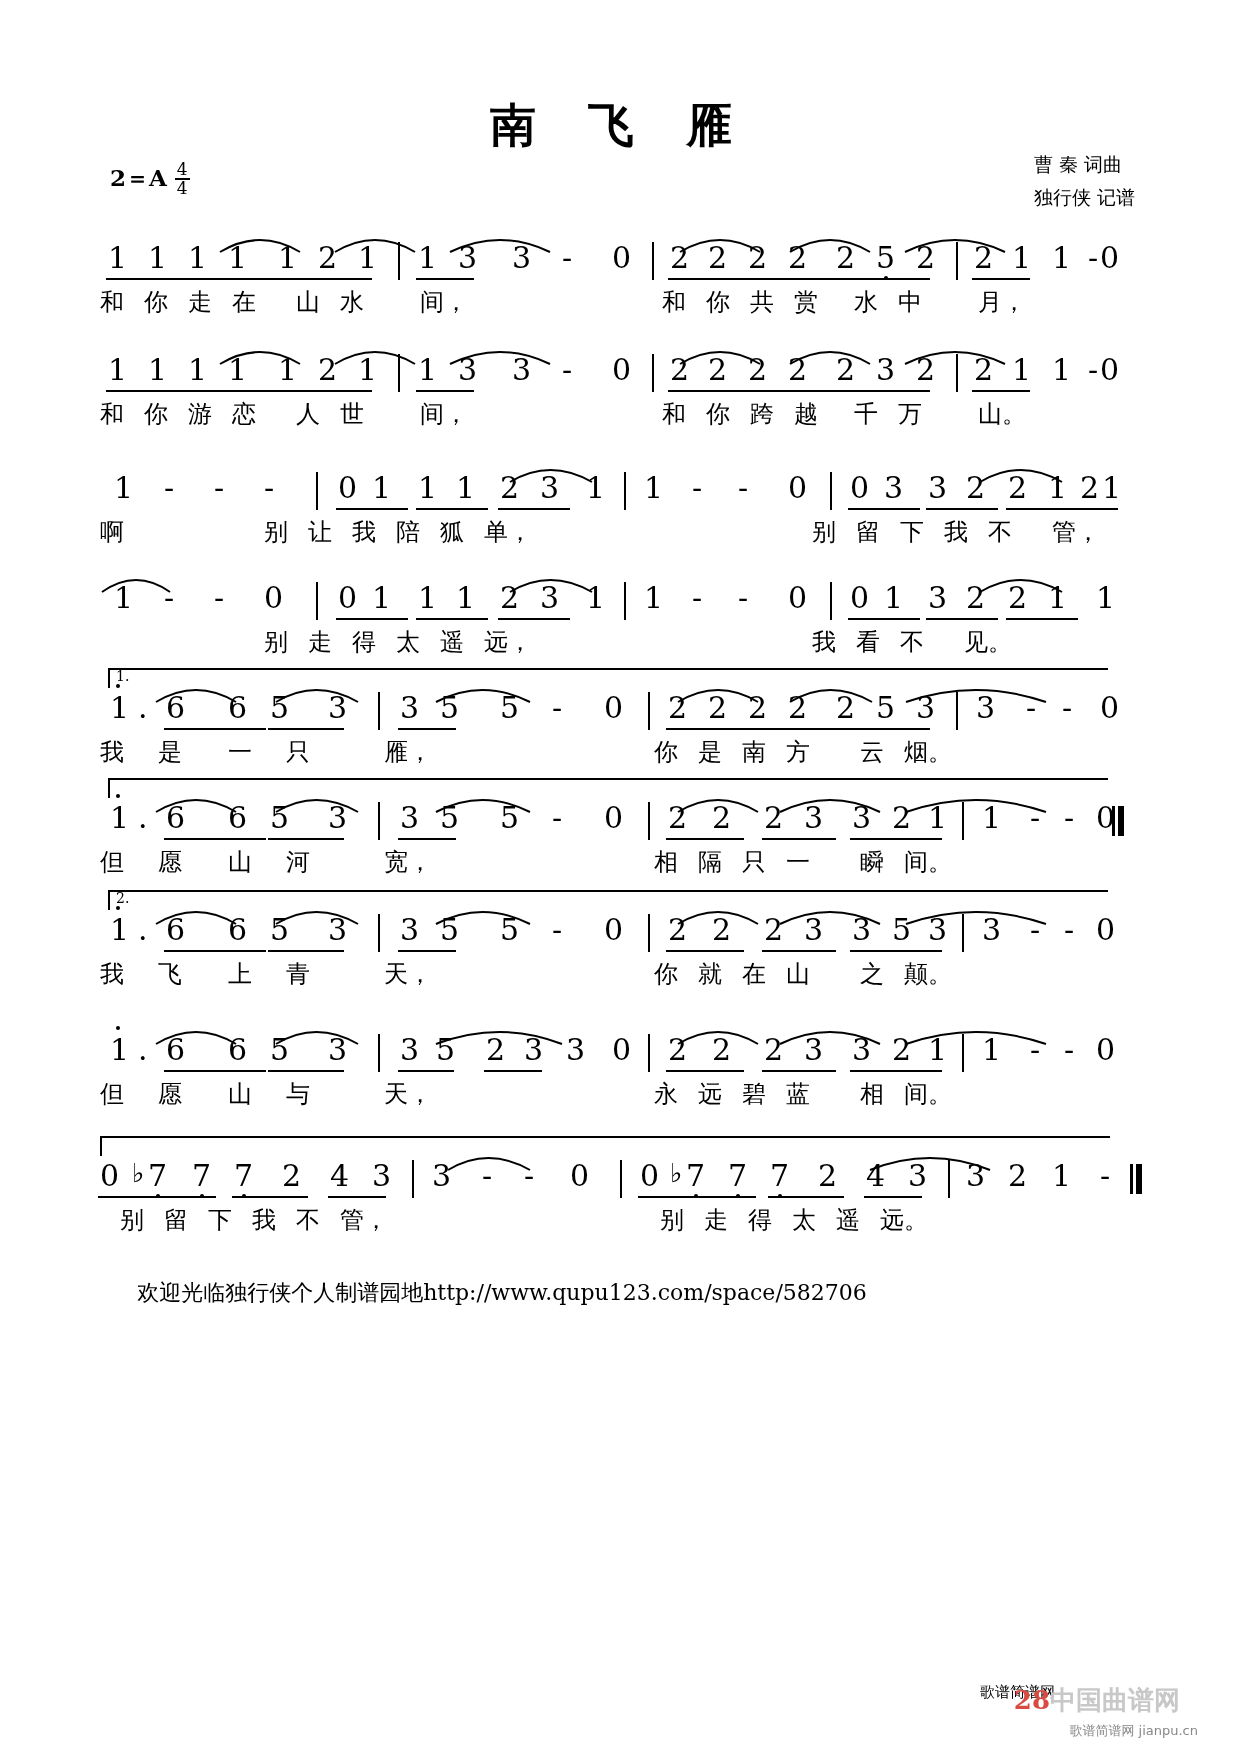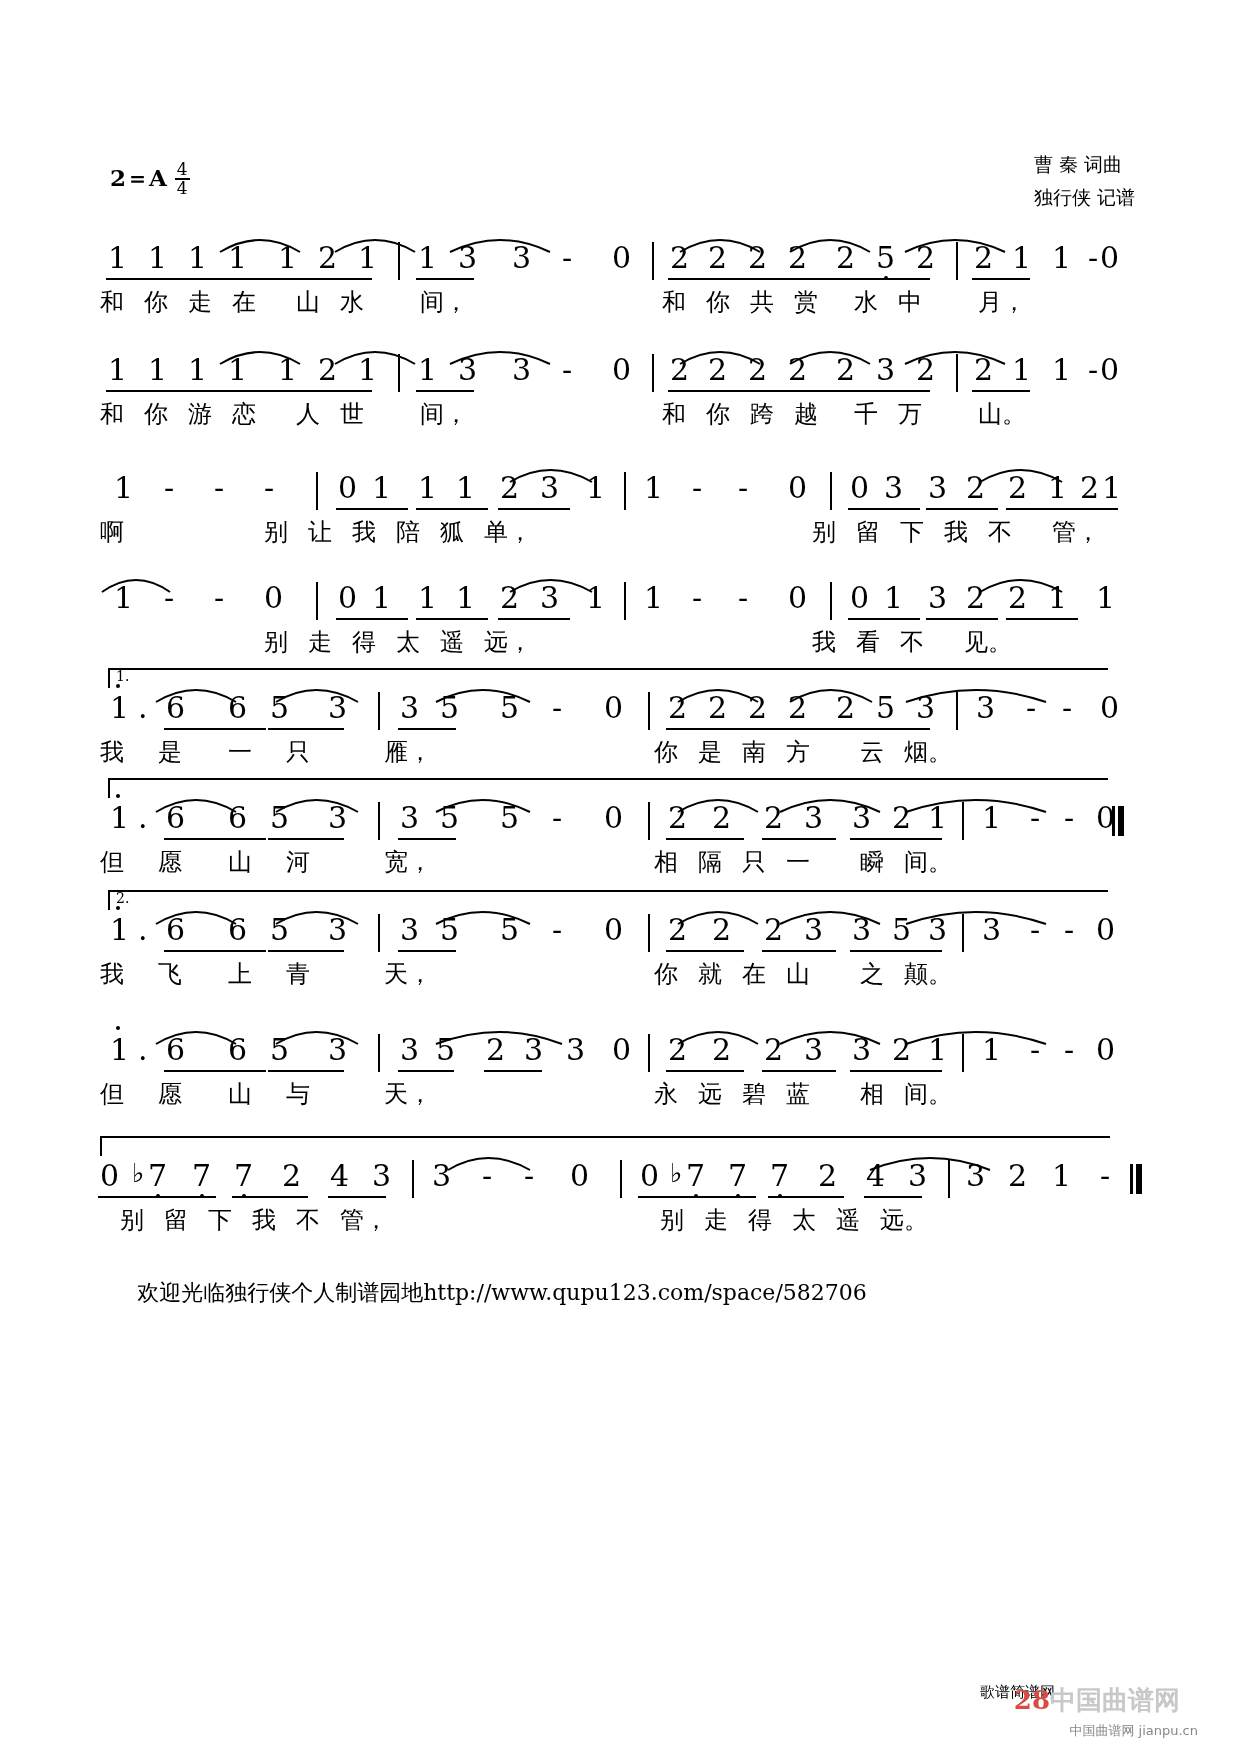--- a/index.html
+++ b/index.html
@@ -116,20 +116,21 @@
 <div class="sheet">
 
   <div class="keysig">
     <b>2＝A</b>
     <span class="frac">
       <span class="num">4</span>
       <span class="den">4</span>
     </span>
   </div>
 
+  <div class="title">南 飞 雁</div>
 
   <div class="credits">
     <div>曹 秦  词曲</div>
     <div>独行侠 记谱</div>
   </div>
 
   <div class="system" style="top:240px;">
     <div class="notes">
       <svg class="arcs" viewBox="0 0 1020 30" preserveAspectRatio="none">
         <path d="M120,26 Q160,2 200,26" fill="none" stroke="#000" stroke-width="2"></path>
@@ -672,15 +673,15 @@
         <span style="left:780px;">远。</span>
     </div>
   </div>
 
   <div class="footer-link">欢迎光临独行侠个人制谱园地http://www.qupu123.com/space/582706</div>
 
   <div class="footer-upload">歌谱简谱网</div>
   <div class="logo">
     <span class="red">28</span><span>中国曲谱网</span>
   </div>
-  <div class="sitetag">中国曲谱网 jianpu.cn</div>
+  <div class="sitetag">歌谱简谱网 jianpu.cn</div>
 
 </div>
 
 </body></html>

